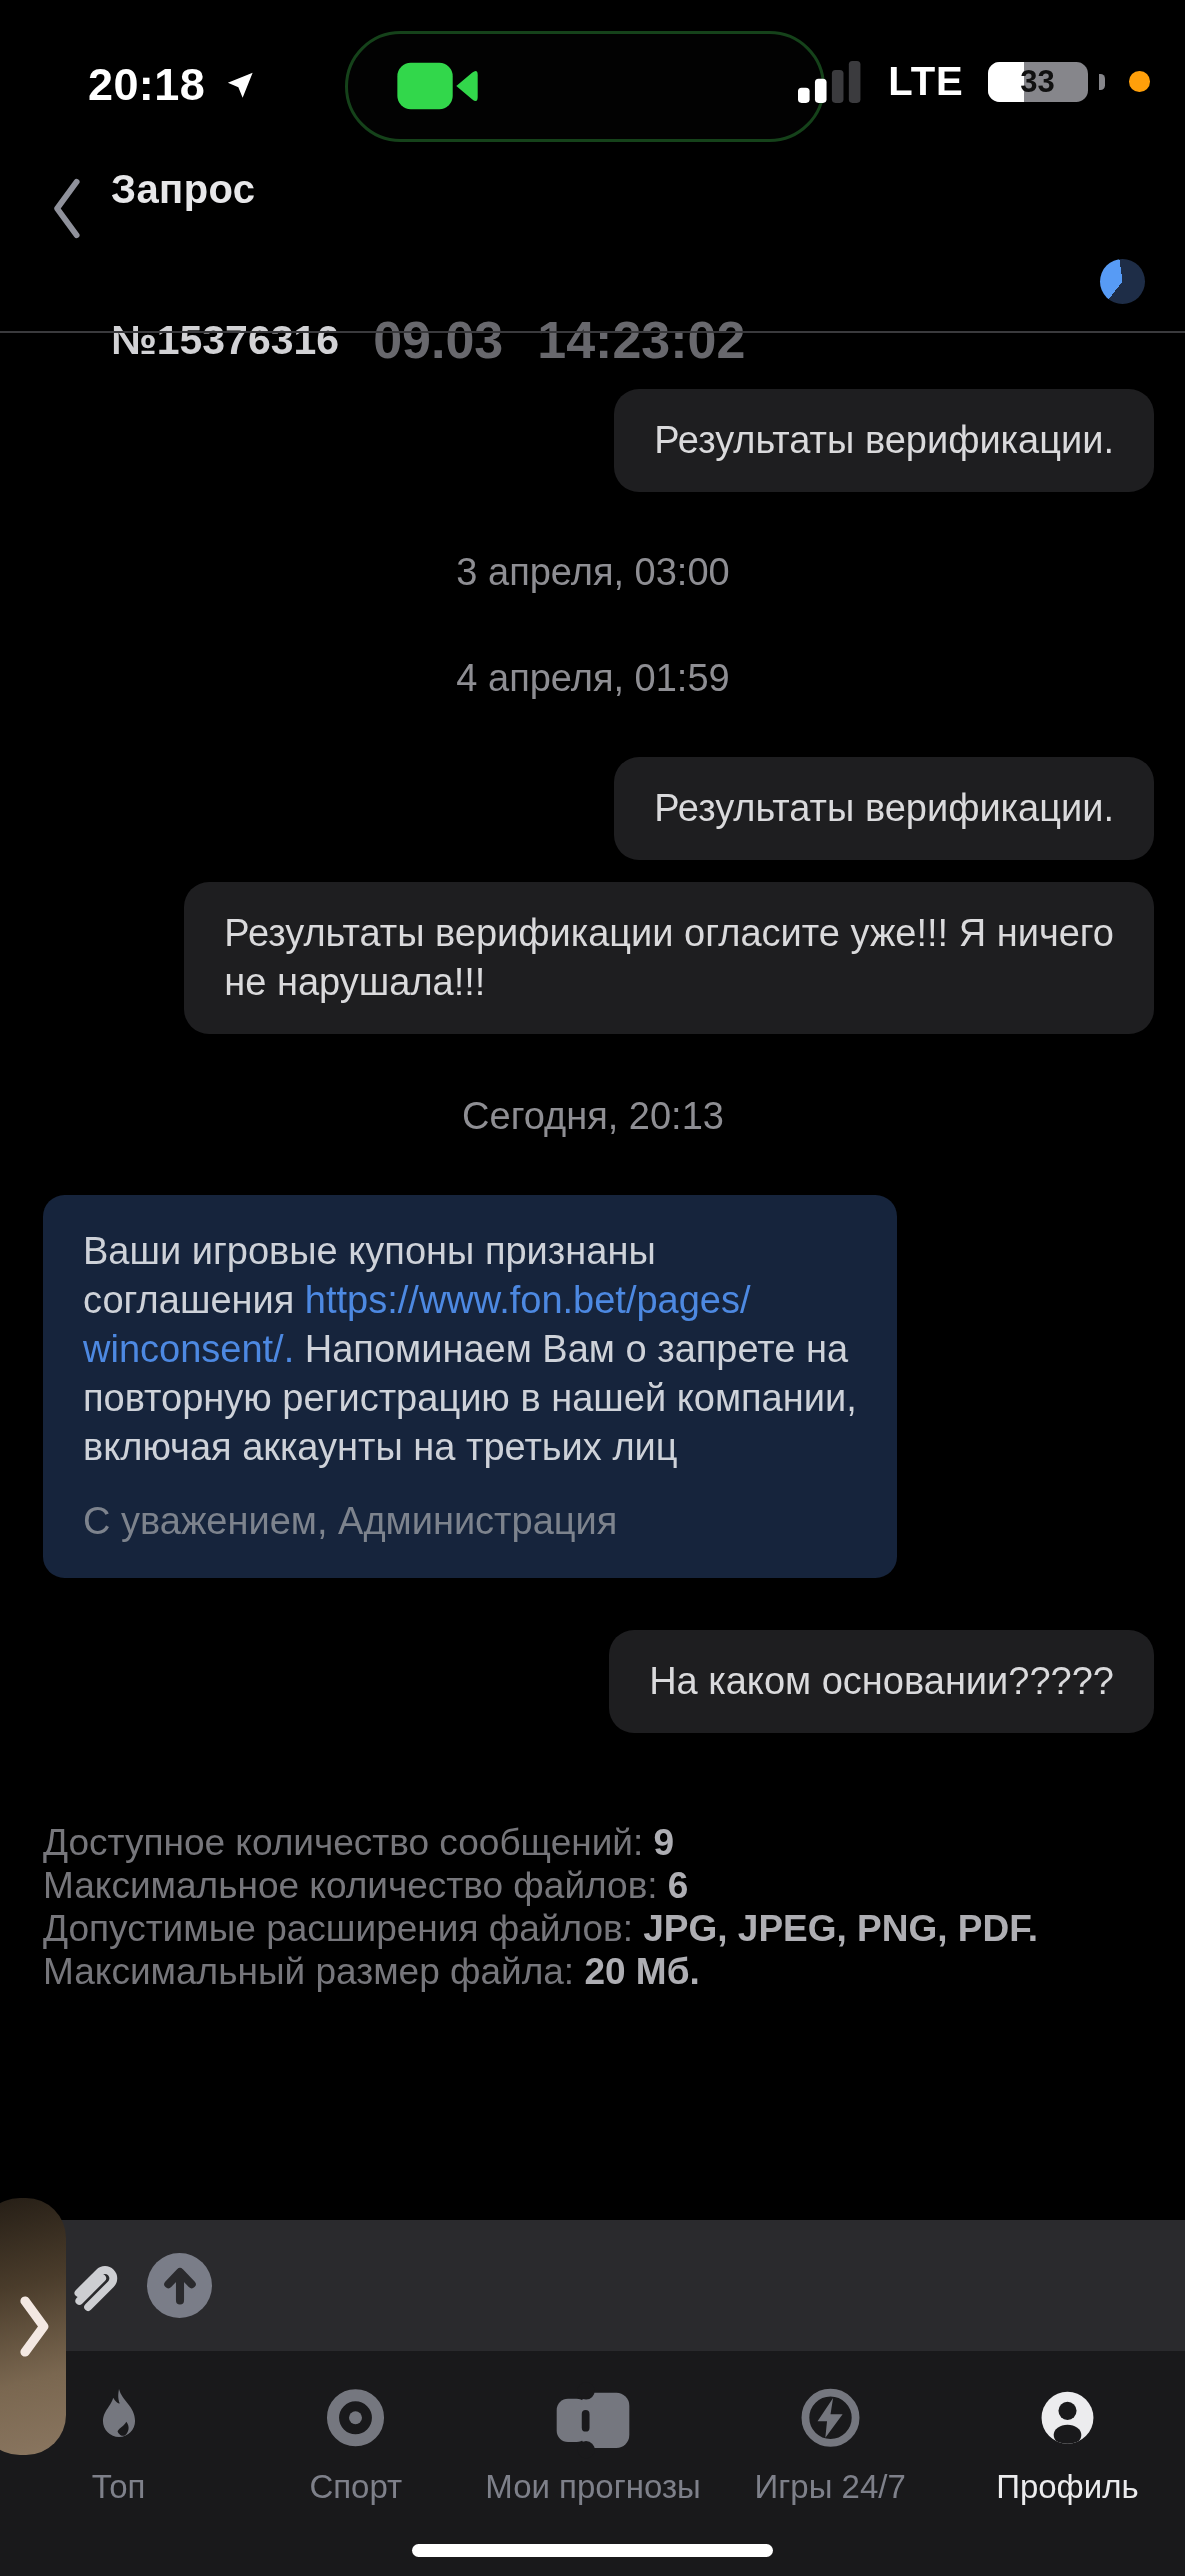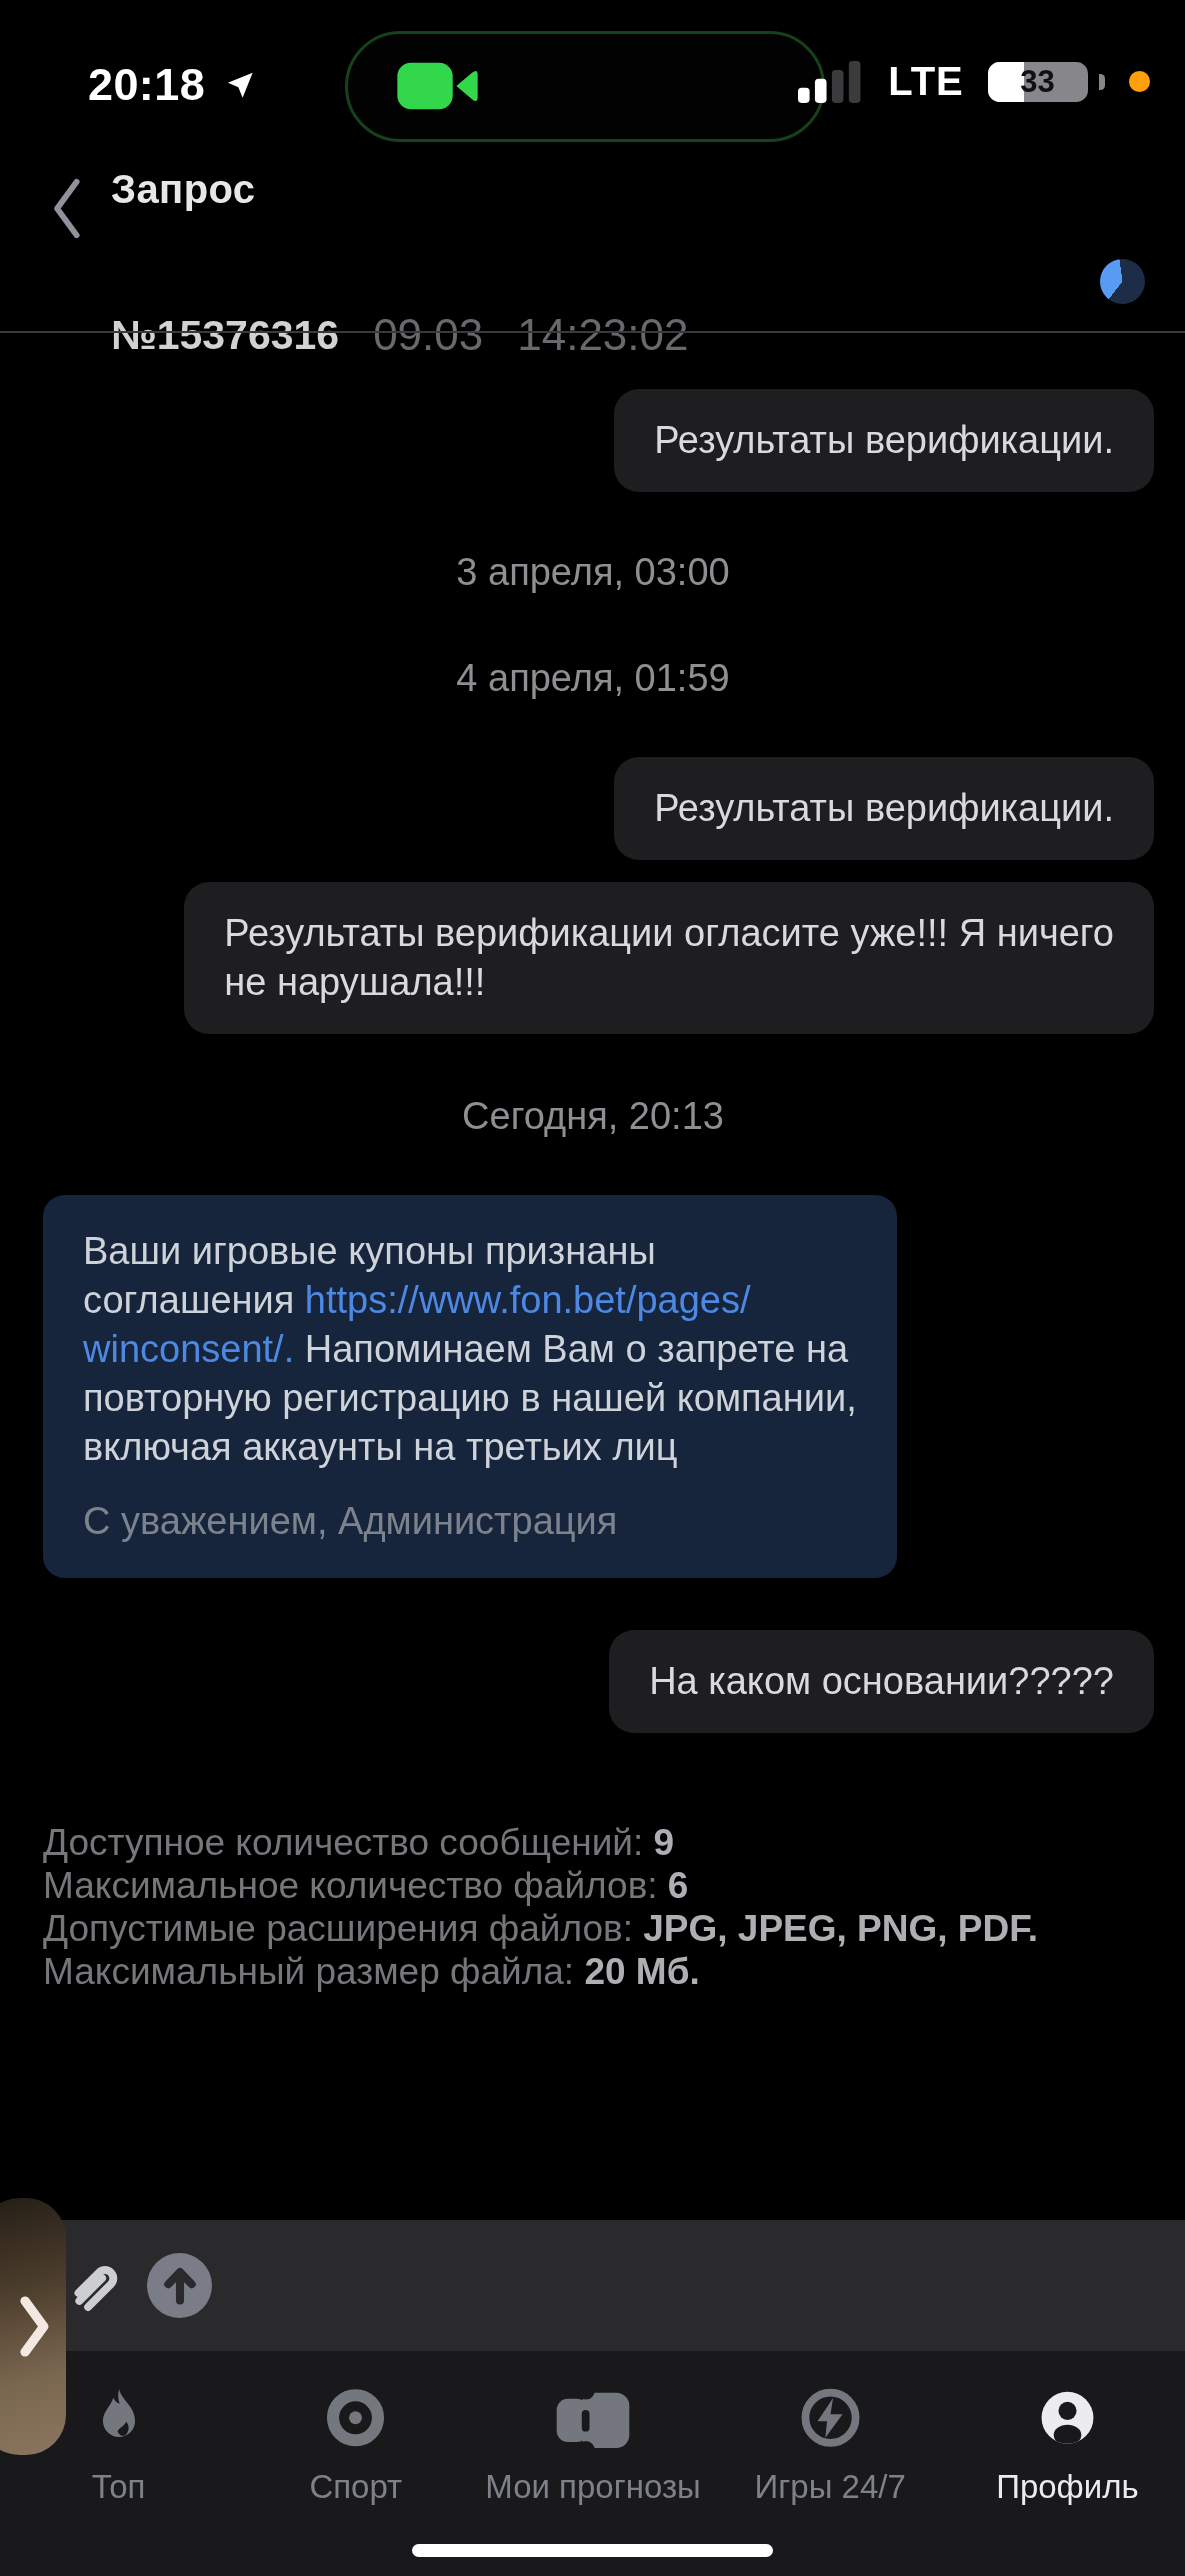--- a/index.html
+++ b/index.html
@@ -20,21 +20,21 @@
   .battery .num{position:absolute;inset:0;display:flex;align-items:center;justify-content:center;
                 font-size:31px;font-weight:700;color:#101010;}
   .bat-cap{width:6.3px;height:16px;background:#86868b;border-radius:0 4.5px 4.5px 0;margin-left:-12.6px;}
   .dot{width:20.7px;height:20.7px;border-radius:50%;}
 
   
   .back{left:50px;top:178px;}
   .title{left:111px;top:167px;font-size:40px;font-weight:800;color:#e7e7e9;letter-spacing:0.4px;}
   .subrow{left:111px;top:262px;display:flex;align-items:center;gap:34px;margin-top:48px;}
   .req-no{font-size:41px;font-weight:700;color:#d2d2d5;}
-  .req-date,.req-time{font-size:44px;font-weight:400;color:#68686d;}
+  .req-date,.req-time{font-size:52px;font-weight:700;color:#68686d;}
   .pie{right:41px;top:259px;width:45px;height:45px;border-radius:50%;
        background:conic-gradient(from 0deg,#1e2d47 0deg 218deg,#579bf5 218deg 352deg,#1e2d47 352deg 360deg);}
   .hdr-divider{left:0;top:331px;width:100%;height:1.8px;background:#3a3a3d;}
 
   
   .chat{position:absolute;left:0;top:332px;width:100%;}
   .msg{width:fit-content;box-sizing:border-box;font-size:38px;line-height:49px;
        border-radius:25px;padding:27px 40px;}
   .msg.user{background:#1e1e20;color:#dadadc;margin-left:auto;margin-right:32px;}
   .datesep{text-align:center;font-size:38px;font-weight:500;color:#8e8e93;}

